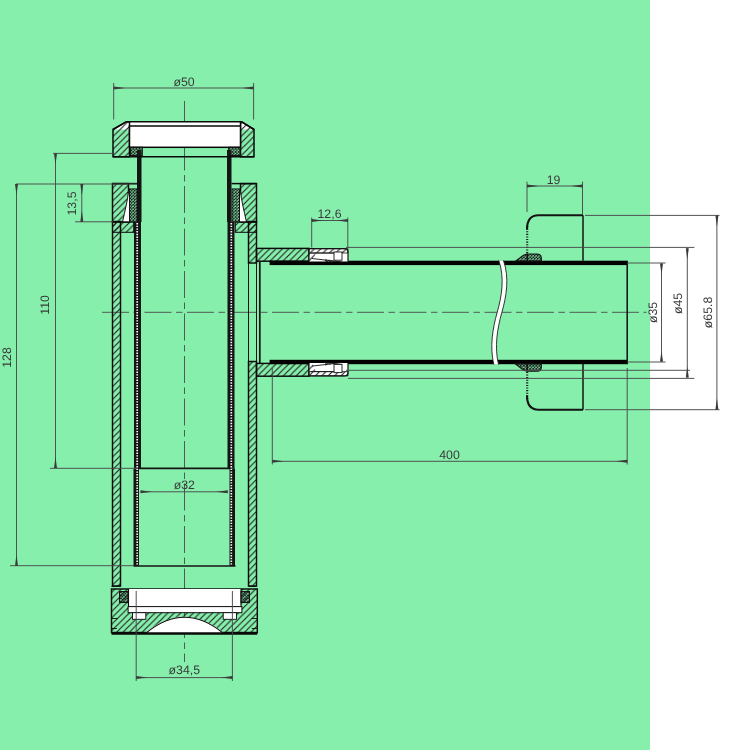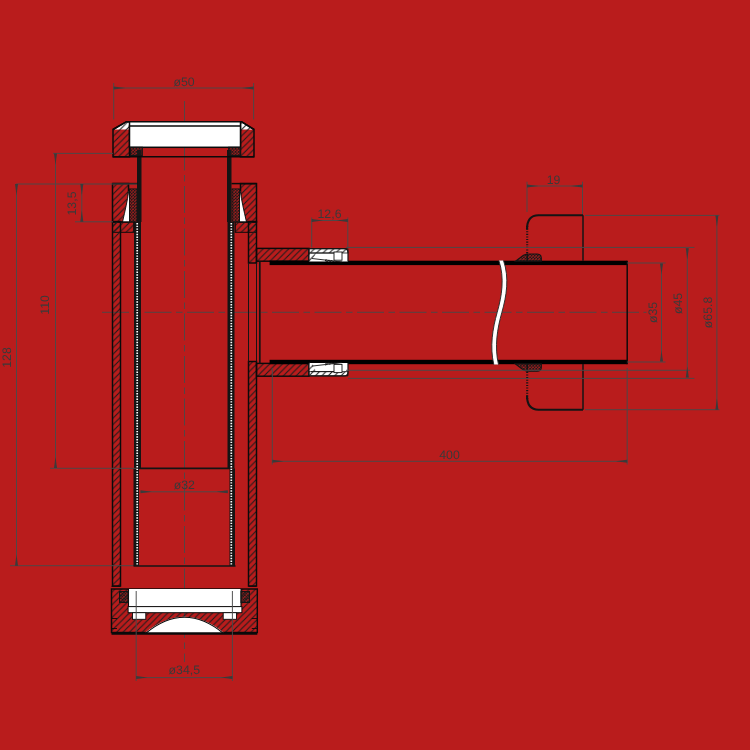--- a/index.html
+++ b/index.html
@@ -1,16 +1,16 @@
 <!DOCTYPE html>
 <html><head>
 <meta charset="utf-8">
 <style>
   html,body{margin:0;padding:0;background:#ffffff;}
-  .wrap{width:750px;height:750px;position:relative;background:#b91c1c;}
+  .wrap{width:650px;height:750px;position:relative;background:#86efac;}
   text{font-family:"Liberation Sans",sans-serif;fill:#3a3a3a;-webkit-font-smoothing:antialiased;text-rendering:geometricPrecision;}
 </style>
 </head>
 <body>
 <div class="wrap">
 <svg width="750" height="750" viewBox="0 0 750 750" xmlns="http://www.w3.org/2000/svg">
 <defs>
   <pattern id="hatch" width="6.4" height="6.4" patternUnits="userSpaceOnUse">
     <path d="M-1.6,8 L8,-1.6 M1.6,11.2 L11.2,1.6 M-4.8,4.8 L4.8,-4.8" stroke="#1c1c1c" stroke-width="1.1"></path>
   </pattern>

